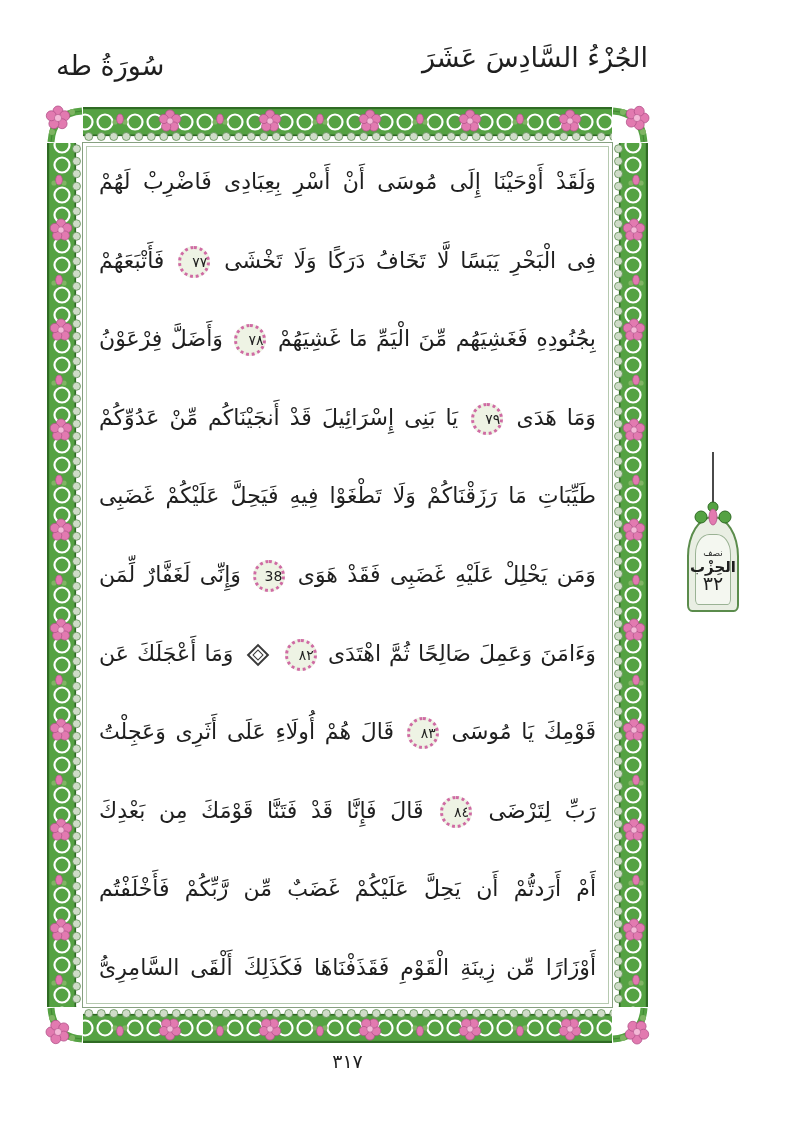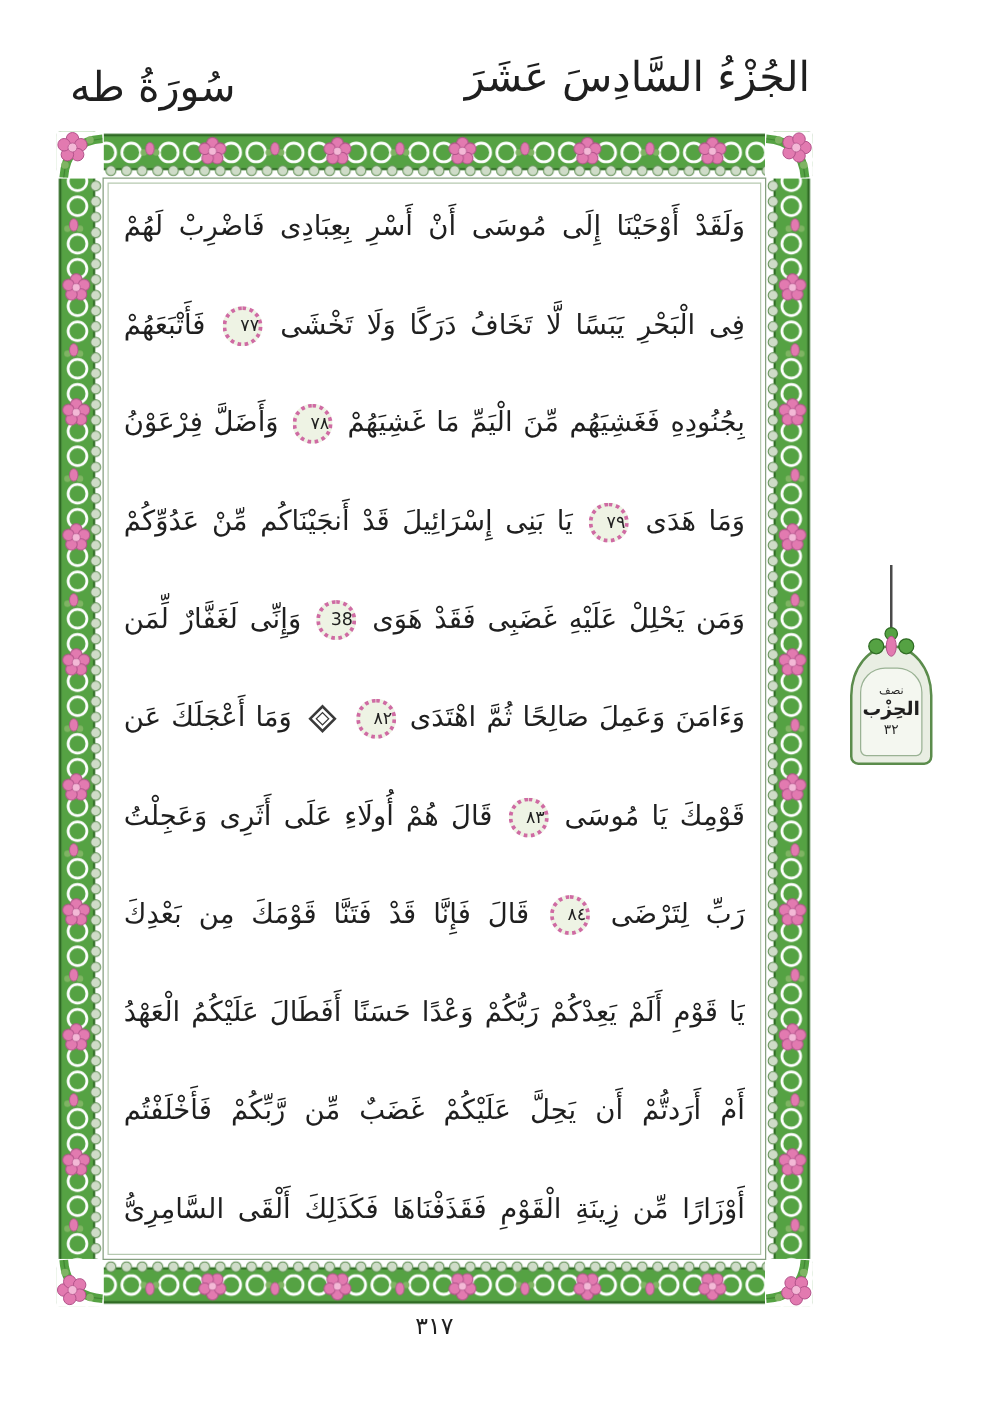--- a/index.html
+++ b/index.html
@@ -1,18 +1,18 @@
 <!DOCTYPE html>
 <html lang="ar" style="--border_green: #55a243; --border_green_dark: #2f6b24; --border_sage: #cfdcc8; --flower_pink: #e27ab0; --flower_pink_dark: #b2528a; --flower_pink_light: #f3b8d6; --ink: #1f1f1f; --ayah_marker_fill: #eef3e4; --ayah_marker_ring: #cf6ba3; --hizb_fill: #e9eee3;"><head>
 <meta charset="utf-8">
 <style>
   html,body{margin:0;padding:0;background:#fff;}
   .page{position:relative;width:798px;height:1140px;background:#fff;overflow:hidden;
         font-family:"DejaVu Sans",sans-serif;color:var(--ink,#1f1f1f);}
-  .hdr{position:absolute;font-size:33px;direction:rtl;white-space:nowrap;}
+  .hdr{position:absolute;font-size:27px;direction:rtl;white-space:nowrap;}
   .hdr-juz{top:42px;right:150px;}
   .hdr-surah{top:50px;left:56px;}
 
   .frame{position:absolute;left:45px;top:105px;width:605px;height:940px;}
   .frame svg{position:absolute;display:block;}
   .b-top{left:0;top:0;}
   .b-bottom{left:0;bottom:0;}
   .b-left{left:0;top:0;}
   .b-right{right:0;top:0;}
   .corner{position:absolute;width:38px;height:38px;}
@@ -32,28 +32,28 @@
         background:var(--ayah_marker_fill,#eef3e4);border:3px dotted var(--ayah_marker_ring,#cf6ba3);
         text-align:center;line-height:26px;font-size:14px;vertical-align:middle;margin:4px 3px;}
   .rub{display:inline-block;width:12px;height:12px;border:2px solid #3a3a3a;transform:rotate(45deg);
         vertical-align:middle;margin:0 8px;position:relative;background:#fff;}
   .rub::after{content:"";position:absolute;inset:2px;border:1px solid #3a3a3a;}
 
   .hizb{position:absolute;left:676px;top:452px;width:74px;display:flex;flex-direction:column;
         align-items:center;direction:rtl;}
   .hizb-stem{width:2px;height:52px;background:#4a4a4a;}
   .hizb-crown{margin:-4px 0 -12px 0;position:relative;z-index:2;}
-  .hizb-dome{position:relative;box-sizing:border-box;width:66px;height:96px;background:var(--hizb_fill,#e9eee3);
+  .hizb-dome{position:relative;box-sizing:border-box;width:52px;height:96px;background:var(--hizb_fill,#e9eee3);
         border:2px solid #5b8c4c;border-radius:50% 50% 10% 10% / 42% 42% 7% 7%;}
   .hizb-inner{position:absolute;inset:16px 6px 5px 6px;border:1px solid #9ab294;background:#f4f7f0;
         border-radius:40% 40% 10% 10% / 28% 28% 8% 8%;display:flex;flex-direction:column;
         align-items:center;justify-content:center;gap:0;}
   .hizb-nisf{font-size:9px;line-height:10px;}
   .hizb-word{font-size:15px;line-height:18px;font-weight:bold;}
-  .hizb-num{font-size:11px;line-height:15px;}
+  .hizb-num{font-size:19px;line-height:15px;}
 
   .pageno{position:absolute;top:1050px;left:45px;width:605px;text-align:center;font-size:19px;}
 </style>
 </head>
 <body>
 
 <div class="page">
 
   <svg width="0" height="0" style="position:absolute" aria-hidden="true">
     <defs>
@@ -164,25 +164,25 @@
     <svg class="corner c-bl" width="38" height="38">
         <use href="#cornerart"></use>
       </svg>
 
     <div class="content-frame">
       <div class="textarea">
           <div class="line"><span>وَلَقَدْ أَوْحَيْنَا إِلَى مُوسَى أَنْ أَسْرِ بِعِبَادِى فَاضْرِبْ لَهُمْ طَرِيقًا</span> </div>
           <div class="line"><span>فِى الْبَحْرِ يَبَسًا لَّا تَخَافُ دَرَكًا وَلَا تَخْشَى</span> <span class="ayah-marker">٧٧</span> <span>فَأَتْبَعَهُمْ فِرْعَوْنُ</span> </div>
           <div class="line"><span>بِجُنُودِهِ فَغَشِيَهُم مِّنَ الْيَمِّ مَا غَشِيَهُمْ</span> <span class="ayah-marker">٧٨</span> <span>وَأَضَلَّ فِرْعَوْنُ قَوْمَهُ</span> </div>
           <div class="line"><span>وَمَا هَدَى</span> <span class="ayah-marker">٧٩</span> <span>يَا بَنِى إِسْرَائِيلَ قَدْ أَنجَيْنَاكُم مِّنْ عَدُوِّكُمْ وَوَاعَدْنَاكُمْ</span> </div>
+          <div class="line"><span>طَيِّبَاتِ مَا رَزَقْنَاكُمْ وَلَا تَطْغَوْا فِيهِ فَيَحِلَّ عَلَيْكُمْ غَضَبِى</span> </div>
           <div class="line"><span>وَمَن يَحْلِلْ عَلَيْهِ غَضَبِى فَقَدْ هَوَى</span> <span class="ayah-marker">38</span> <span>وَإِنِّى لَغَفَّارٌ لِّمَن تَابَ</span> </div>
           <div class="line"><span>وَءَامَنَ وَعَمِلَ صَالِحًا ثُمَّ اهْتَدَى</span> <span class="ayah-marker">٨٢</span> <span class="rub" title="۞"></span> <span>وَمَا أَعْجَلَكَ عَن</span> </div>
           <div class="line"><span>قَوْمِكَ يَا مُوسَى</span> <span class="ayah-marker">٨٣</span> <span>قَالَ هُمْ أُولَاءِ عَلَى أَثَرِى وَعَجِلْتُ إِلَيْكَ</span> </div>
           <div class="line"><span>رَبِّ لِتَرْضَى</span> <span class="ayah-marker">٨٤</span> <span>قَالَ فَإِنَّا قَدْ فَتَنَّا قَوْمَكَ مِن بَعْدِكَ وَأَضَلَّهُمُ</span> </div>
-          <div class="line"><span>يَا قَوْمِ أَلَمْ يَعِدْكُمْ رَبُّكُمْ وَعْدًا حَسَنًا أَفَطَالَ عَلَيْكُمُ الْعَهْدُ</span> </div>
           <div class="line"><span>أَمْ أَرَدتُّمْ أَن يَحِلَّ عَلَيْكُمْ غَضَبٌ مِّن رَّبِّكُمْ فَأَخْلَفْتُم</span> </div>
           <div class="line"><span>أَوْزَارًا مِّن زِينَةِ الْقَوْمِ فَقَذَفْنَاهَا فَكَذَلِكَ أَلْقَى السَّامِرِىُّ</span>  </div>
         </div>
     </div>
   </div>
 
   <div class="hizb">
     <div class="hizb-stem"></div>
     <svg class="hizb-crown" width="48" height="28" viewBox="0 0 48 28">
       <circle cx="12" cy="17" r="6" fill="#55a243" stroke="#2f6b24" stroke-width="1"></circle>

